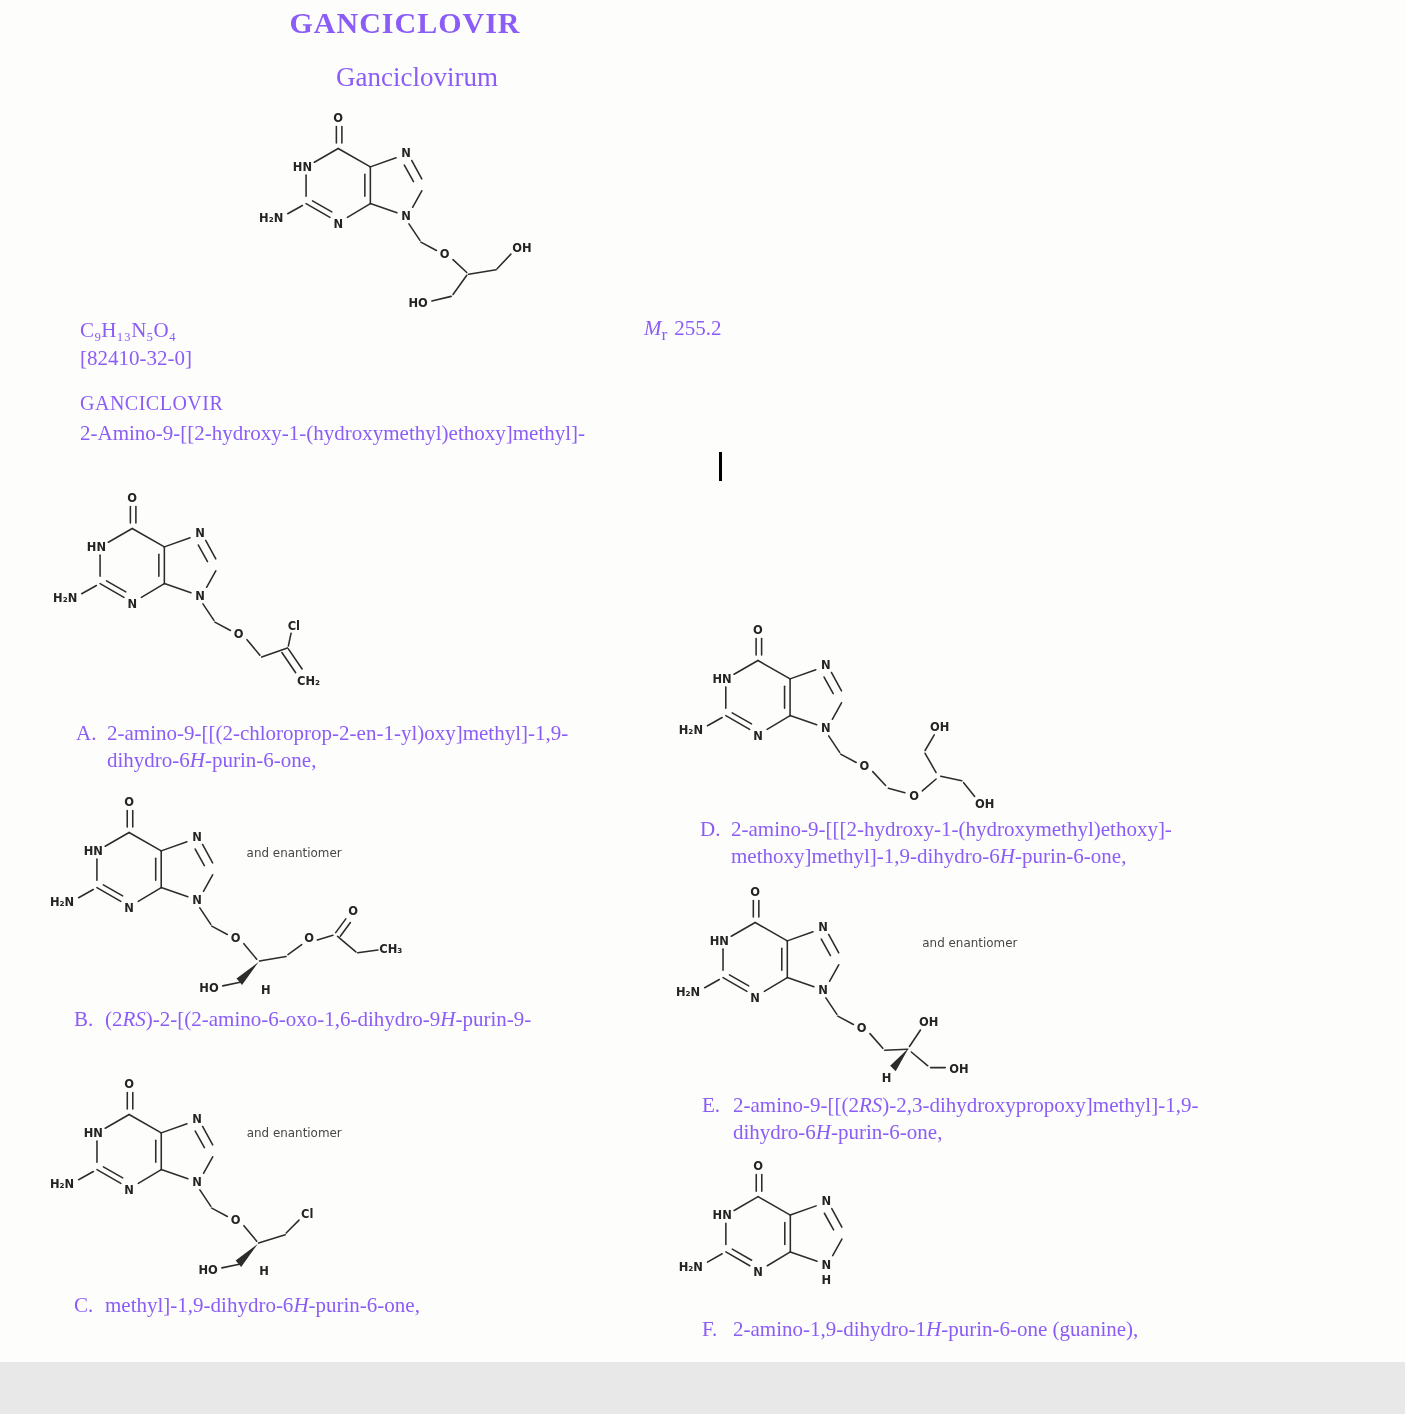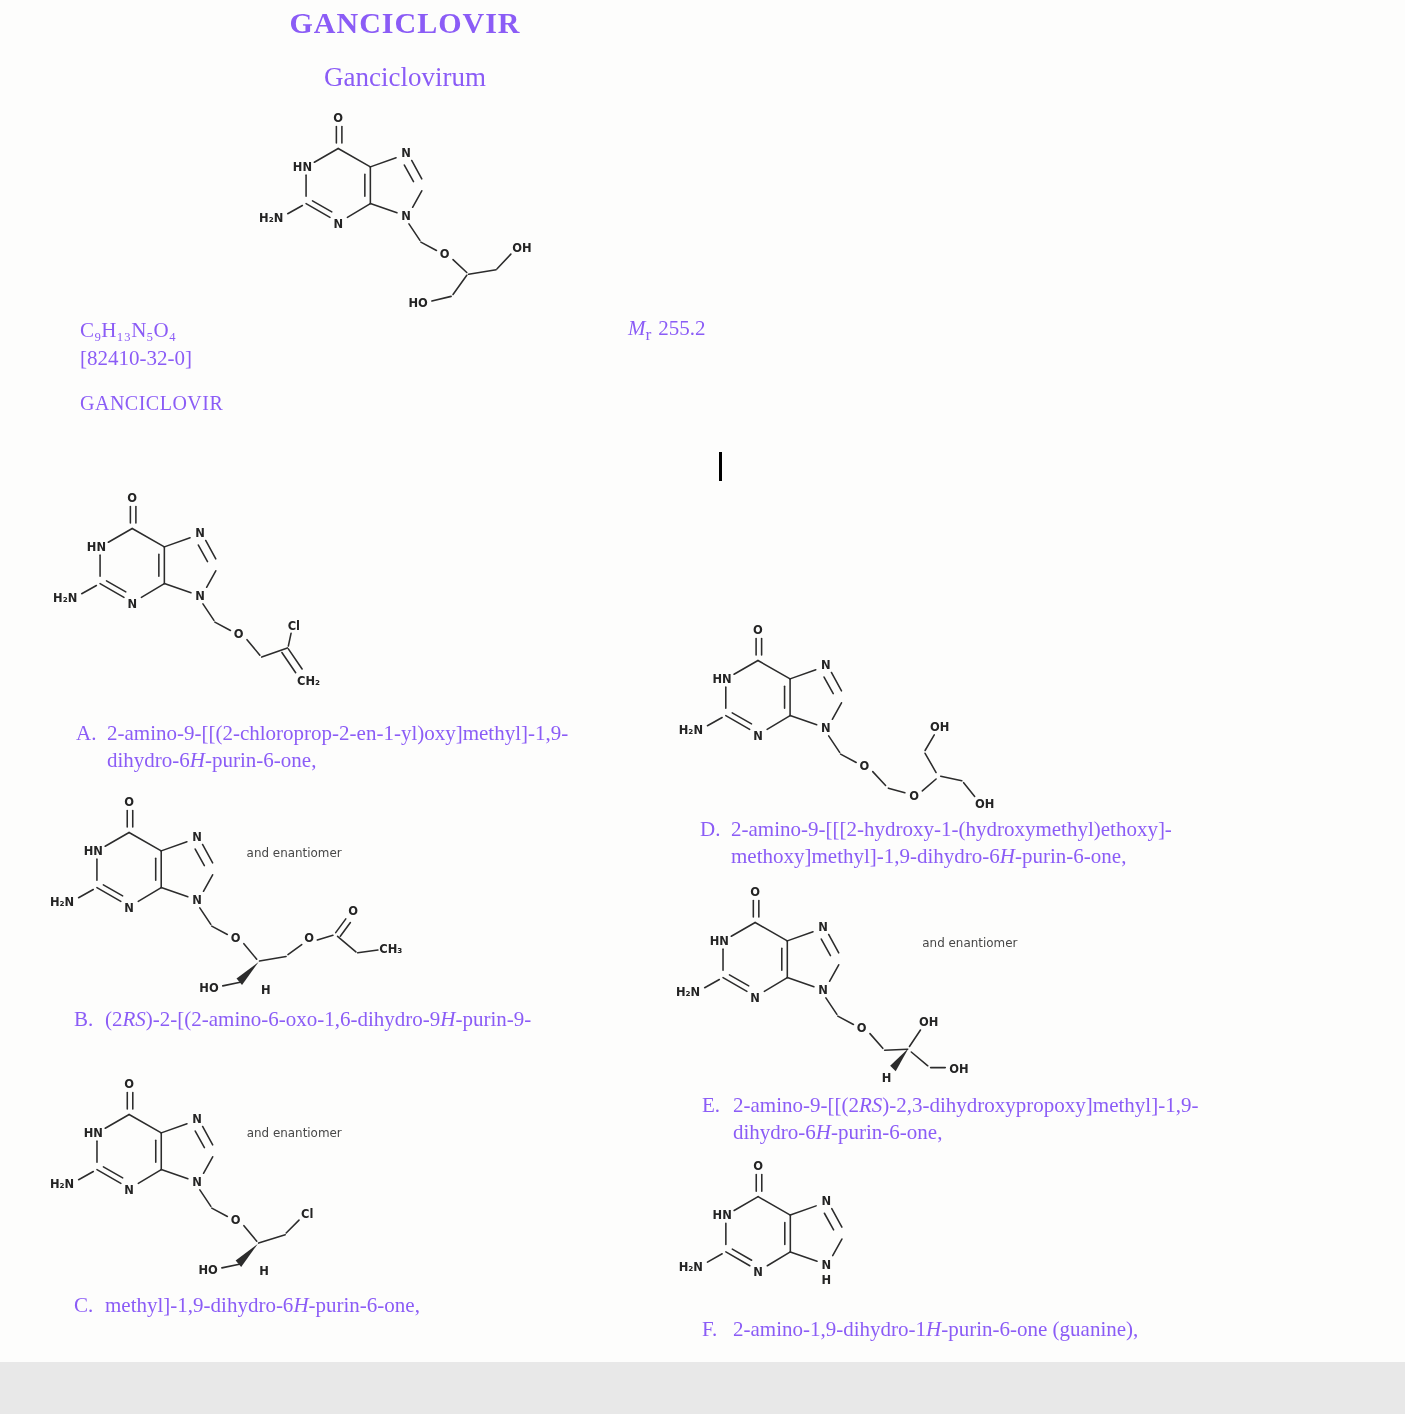--- a/index.html
+++ b/index.html
@@ -26,21 +26,21 @@
   svg polygon{fill:#2c2c2c;}
   svg text.atom{font-family:"DejaVu Sans", sans-serif;font-size:12.5px;font-weight:bold;fill:#242424;}
   svg text.note{font-family:"DejaVu Sans", sans-serif;font-size:13px;fill:#474747;}
 </style>
 </head>
 <body>
 
 <div class="page">
 
   <div class="abs title" style="left:85px;top:6px;width:640px;">GANCICLOVIR</div>
-  <div class="abs subtitle" style="left:85px;top:62px;width:640px;">Ganciclovirum</div>
+  <div class="abs subtitle" style="left:97px;top:62px;width:640px;">Ganciclovirum</div>
 
   <div class="abs" style="left:246px;top:98px;"><svg viewBox="0 0 340 245" width="313" height="225">
         <line x1="98" y1="49" x2="98" y2="31"></line>
         <line x1="104" y1="49" x2="104" y2="31"></line>
         <line x1="100" y1="55" x2="74" y2="70"></line>
         <line x1="65" y1="84" x2="65" y2="107"></line>
         <line x1="65" y1="115" x2="91" y2="130"></line>
         <line x1="72" y1="112" x2="93" y2="124"></line>
         <line x1="110" y1="130" x2="135" y2="115"></line>
         <line x1="135" y1="115" x2="135" y2="75"></line>
@@ -64,27 +64,28 @@
         <text x="27" y="131" class="atom" text-anchor="middle" dominant-baseline="central">H₂N</text>
         <text x="100" y="137" class="atom" text-anchor="middle" dominant-baseline="central">N</text>
         <text x="174" y="60" class="atom" text-anchor="middle" dominant-baseline="central">N</text>
         <text x="174" y="129" class="atom" text-anchor="middle" dominant-baseline="central">N</text>
         <text x="216" y="170" class="atom" text-anchor="middle" dominant-baseline="central">O</text>
         <text x="300" y="163" class="atom" text-anchor="middle" dominant-baseline="central">OH</text>
         <text x="187" y="223" class="atom" text-anchor="middle" dominant-baseline="central">HO</text>
       </svg></div>
 
   <div class="abs chem" style="left:80px;top:318px;">C₉H₁₃N₅O₄</div>
-  <div class="abs chem mr" style="left:628px;top:316px;">
+  <div class="abs chem mr" style="left:644px;top:316px;">
     <span class="it">M</span><sub>r</sub><span class="val">255.2</span>
   </div>
   <div class="abs chem" style="left:80px;top:346px;">[82410-32-0]</div>
 
   <div class="abs defhead" style="left:80px;top:392px;">GANCICLOVIR</div>
   <div class="abs body-text" style="left:80px;top:420px;width:660px;">
+      <div><span>2-Amino-9-[[2-hydroxy-1-(hydroxymethyl)ethoxy]methyl]-</span></div>
     </div>
 
   <div class="abs cursor" style="left:719px;top:452px;"></div>
 
   <div class="abs" style="left:40px;top:478px;"><svg viewBox="0 0 340 245" width="313" height="225">
         <line x1="98" y1="49" x2="98" y2="31"></line>
         <line x1="104" y1="49" x2="104" y2="31"></line>
         <line x1="100" y1="55" x2="74" y2="70"></line>
         <line x1="65" y1="84" x2="65" y2="107"></line>
         <line x1="65" y1="115" x2="91" y2="130"></line>

